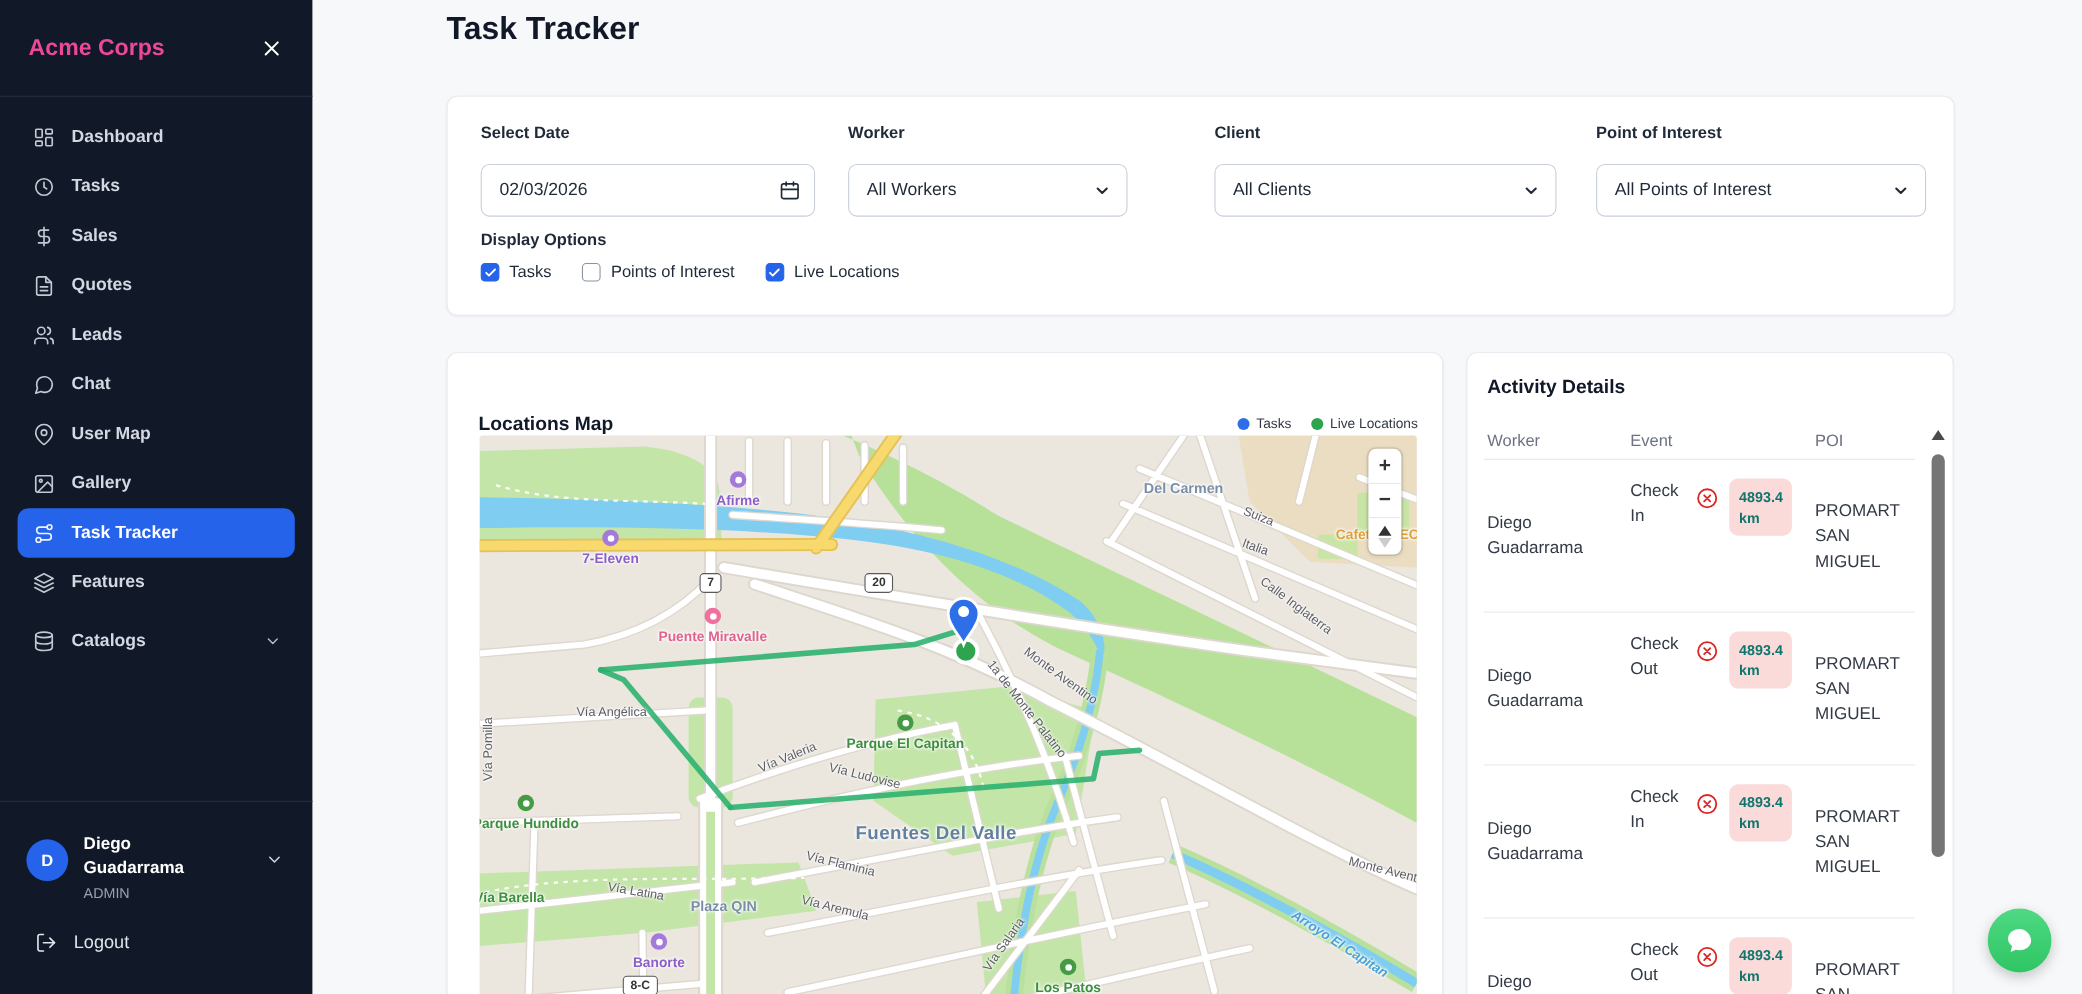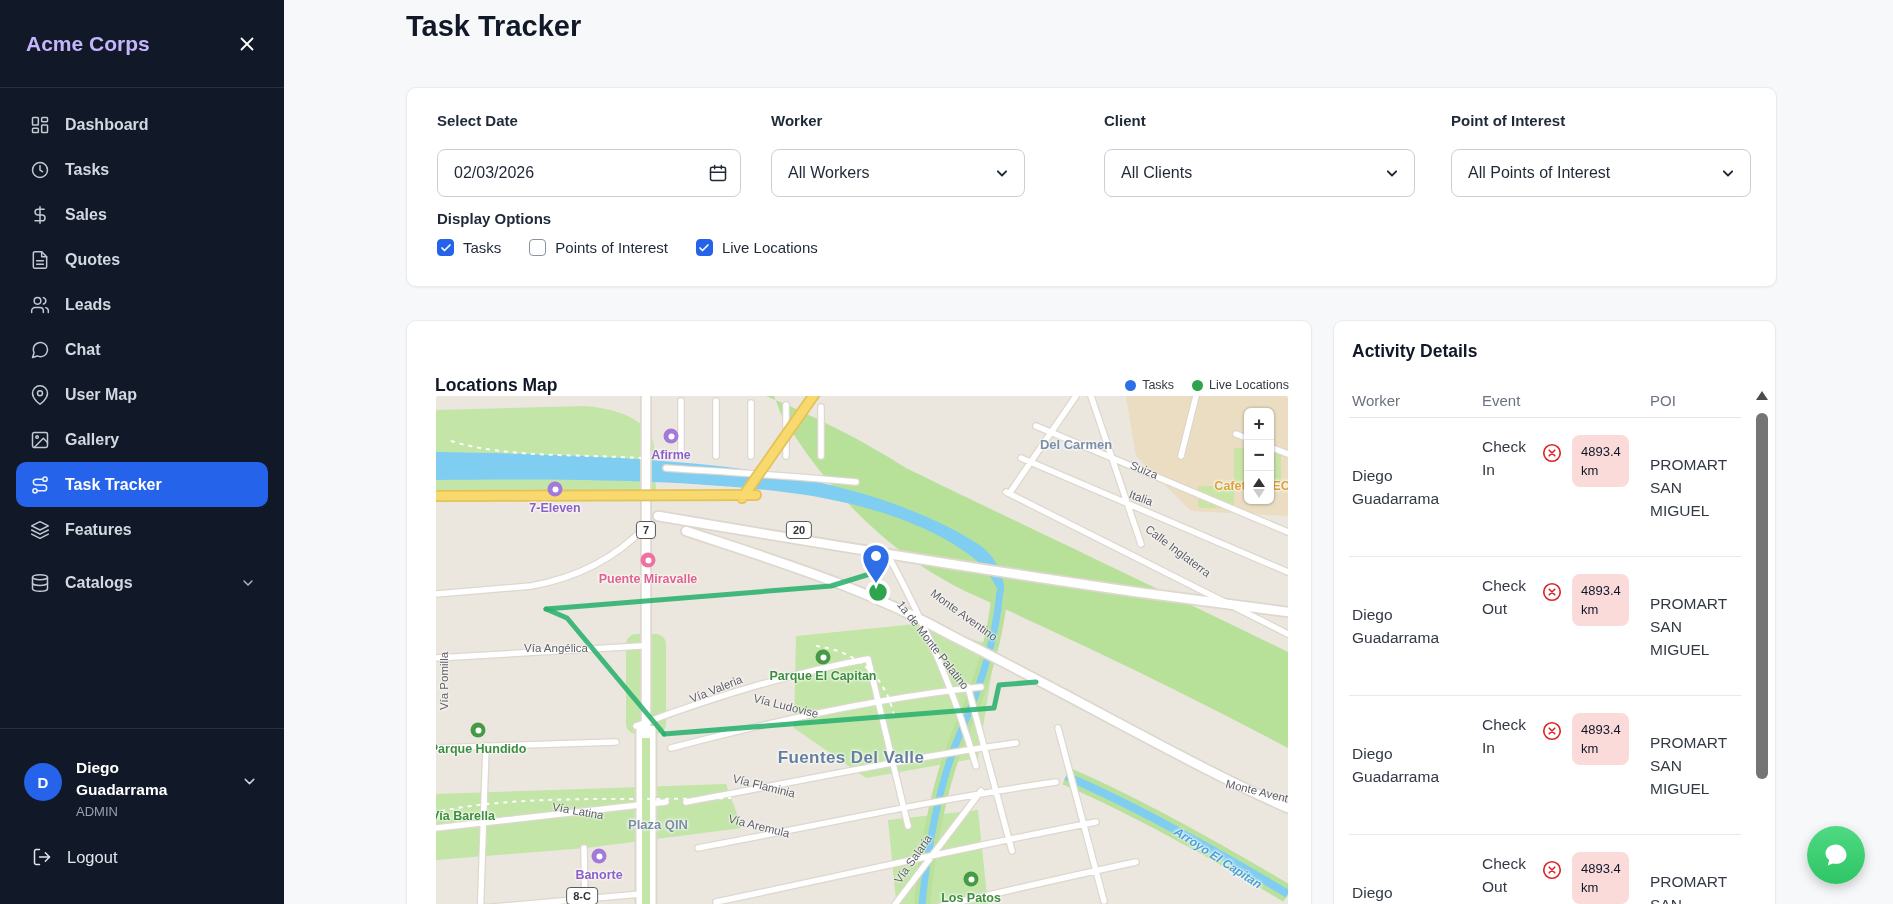--- a/index.html
+++ b/index.html
@@ -3,21 +3,21 @@
 <meta charset="utf-8">
 <style>
   *{margin:0;padding:0;box-sizing:border-box}
   html,body{width:1893px;height:904px;overflow:hidden}
   body{font-family:"Liberation Sans",sans-serif;background:#f7f8fa;color:#1f2937;position:relative}
   svg{display:block}
 
   
   .sidebar{position:absolute;left:0;top:0;width:284px;height:904px;background:#111827;color:#d3d8e2}
   .side-head{height:88px;display:flex;align-items:center;justify-content:space-between;padding:0 26px;border-bottom:1px solid #263042}
-  .brand{font-size:21px;font-weight:700;color:#c4b5fd}
+  .brand{font-size:21px;font-weight:700;color:#ec4899}
   .icbtn{width:22px;height:22px;color:#fff;cursor:pointer}
   .side-nav{padding:14px 16px 0}
   .nav-item{height:45px;display:flex;align-items:center;gap:15px;padding:0 14px;border-radius:10px;font-size:16px;font-weight:600;cursor:pointer;position:relative}
   .nav-item .nic{width:20px;height:20px;flex:0 0 20px;opacity:.92}
   .nav-item.active{background:#2563eb;color:#fff}
   .nav-item.gap{margin-top:8px}
   .nav-chev{position:absolute;right:12px;width:16px;height:16px;opacity:.85}
   .side-user{position:absolute;left:0;right:0;top:728px;bottom:0;border-top:1px solid #263042;padding:20px 24px 0}
   .uprofile{display:flex;align-items:flex-start;gap:14px;position:relative;margin-top:8px}
   .avatar{width:38px;height:38px;border-radius:50%;background:#2563eb;color:#fff;font-size:15px;font-weight:700;display:flex;align-items:center;justify-content:center;margin-top:6px}
@@ -88,21 +88,21 @@
   
   .act-card{left:1333px;top:320px;width:443px;height:660px;overflow:hidden}
   .act-title{position:absolute;left:18px;top:20px;font-size:17.5px;font-weight:700;color:#111827}
   .act-table{position:absolute;left:15px;right:34px;top:62px;bottom:0}
   .act-head{display:grid;grid-template-columns:130px 168px 1fr;height:35px;align-items:center;font-size:15px;color:#6b7280;border-bottom:1px solid #e3e6ea;padding-left:3px}
   .act-row{display:grid;grid-template-columns:130px 168px 1fr;height:139px;border-bottom:1px solid #e7e9ee;padding-left:3px}
   .act-worker{align-self:center;font-size:15.5px;color:#333a45;line-height:23px;max-width:105px}
   .act-event{padding-top:17px;display:flex;align-items:flex-start;gap:9px;font-size:15.5px;color:#333a45}
   .evt-label{width:50px;line-height:23px}
   .evt-x{margin-top:7px;width:22px;height:22px;color:#dc2626;cursor:pointer;flex:0 0 22px}
-  .evt-badge{background:#fbdada;color:#0f172a;font-size:13px;font-weight:400;border-radius:8px;padding:7px 9px;width:57px;line-height:19px}
+  .evt-badge{background:#fbdada;color:#0f766e;font-size:13px;font-weight:700;border-radius:8px;padding:7px 9px;width:57px;line-height:19px}
   .act-poi{align-self:center;font-size:15.5px;color:#333a45;line-height:23px;max-width:118px}
   .sb{position:absolute;right:6px;top:66px;bottom:0;width:14px}
   .sb-arrow{width:0;height:0;border-left:6px solid transparent;border-right:6px solid transparent;border-bottom:9px solid #4b4b4b;margin:4px auto 0}
   .sb-thumb{position:absolute;left:1px;top:26px;width:12px;height:366px;background:#757575;border-radius:6px}
 
   
   .chat-fab{position:absolute;left:1807px;top:826px;width:58px;height:58px;border-radius:50%;background:linear-gradient(180deg,#4fd983,#2ec564);box-shadow:0 4px 12px rgba(0,0,0,.22);display:flex;align-items:center;justify-content:center;cursor:pointer}
 </style>
 </head>
 <body>

